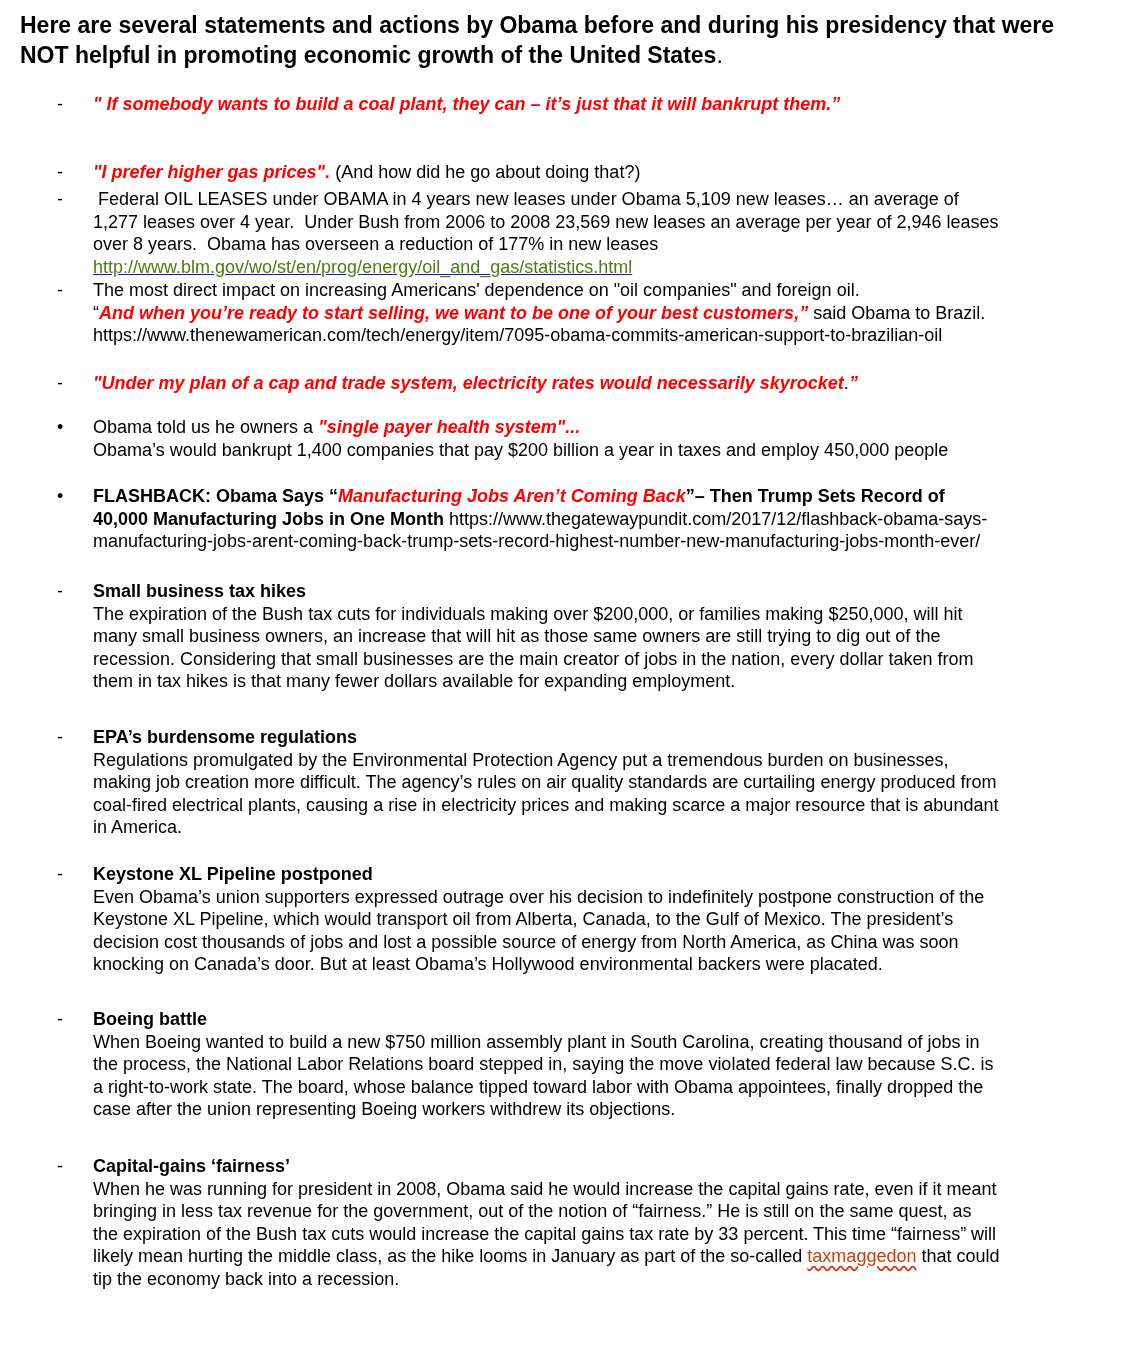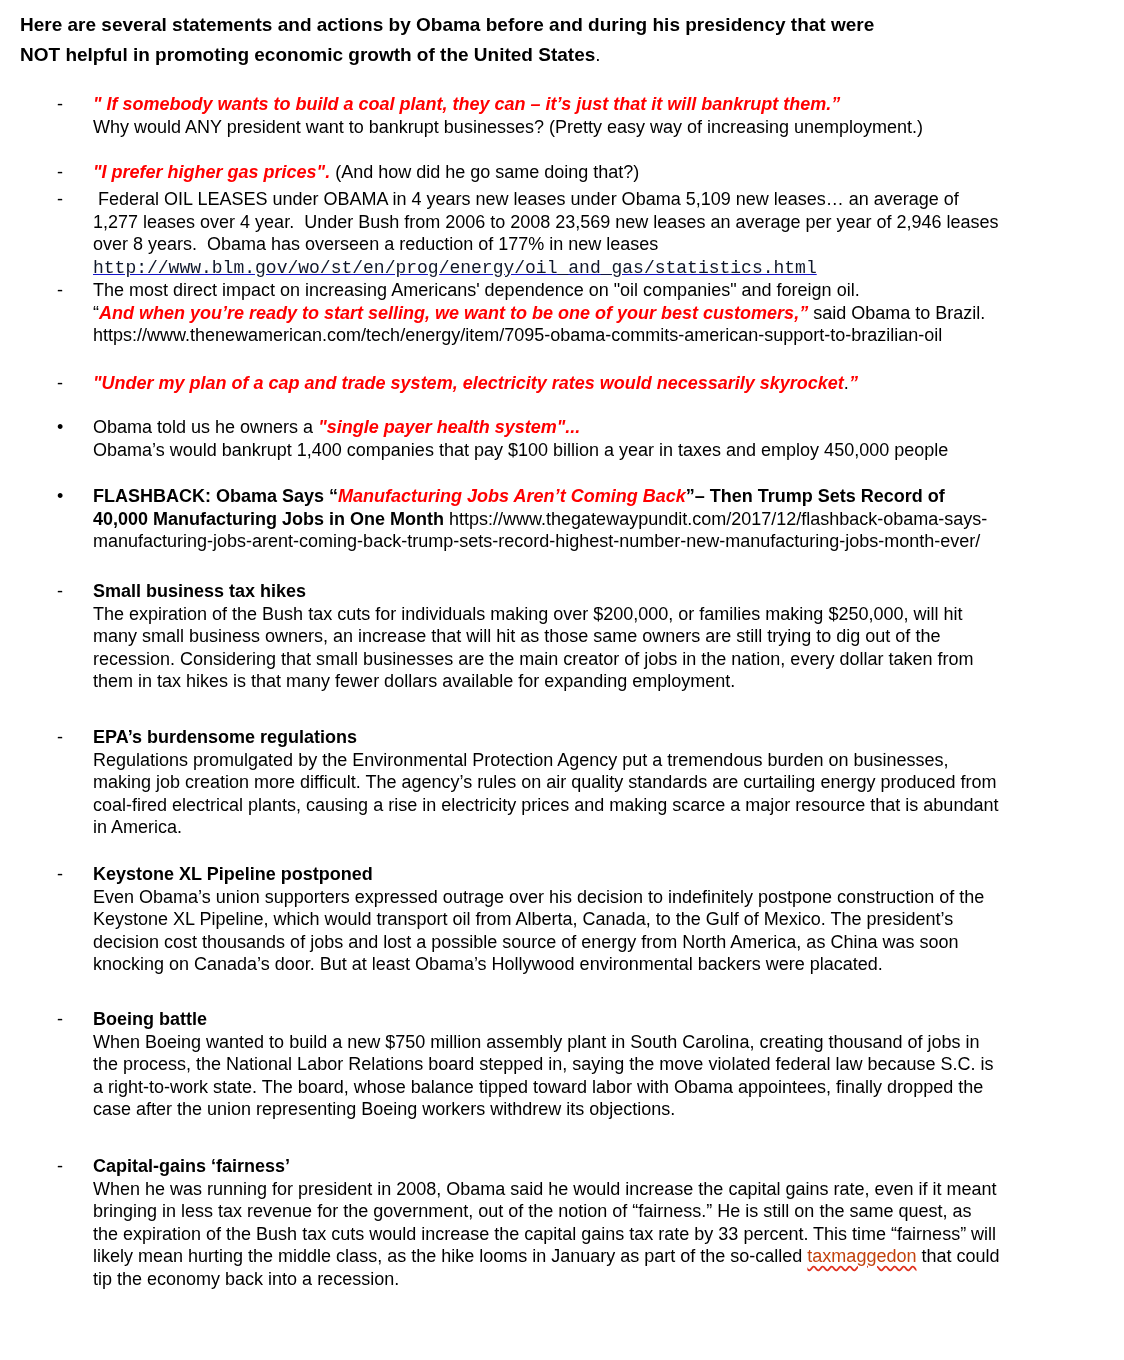--- a/index.html
+++ b/index.html
@@ -10,21 +10,21 @@
     background:#ffffff;
     font-family:"Liberation Sans","DejaVu Sans",sans-serif;
     color:#000000;
     overflow:hidden;
   }
   .doc-title{
     position:absolute;
     left:20px;
     top:10px;
     width:1090px;
-    font-size:19px;
+    font-size:23px;
     line-height:30px;
     font-weight:bold;
     white-space:pre-wrap;
   }
   .item{
     position:absolute;
     left:57px;
     width:1055px;
     display:flex;
     align-items:flex-start;
@@ -38,58 +38,58 @@
   }
   .txt{
     flex:1 1 auto;
     white-space:pre-wrap;
     word-break:normal;
   }
   .seg{white-space:pre-wrap;}
   .s-n{font-weight:normal;font-style:normal;color:#000000;}
   .s-b{font-weight:bold;color:#000000;}
   .s-r{color:#ff0000;font-weight:bold;font-style:italic;}
-  .s-l{color:#0f172a;text-decoration:underline;text-decoration-color:#1414cc;cursor:pointer;font-family:Liberation Mono, monospace;}
+  .s-l{color:#4d7c0f;text-decoration:underline;text-decoration-color:#1414cc;cursor:pointer;}
   .s-w{color:#c2410c;text-decoration:underline;text-decoration-style:wavy;text-decoration-color:#e03020;text-underline-offset:3px;}
 </style>
 </head>
 <body>
 
 <div class="page">
 
   <div class="doc-title"><span class="seg s-b">Here are several statements and actions by Obama before and during his presidency that were</span><br><span class="seg s-b">NOT helpful in promoting economic growth of the United States</span><span class="seg s-n">.</span></div>
 
   <div class="item" style="top:93px">
     <span class="marker">-</span>
-    <div class="txt"><span class="seg s-r">" If somebody wants to build a coal plant, they can – it’s just that it will bankrupt them.”</span><br><span class="seg s-n">Why would ANY president want to bankrupt businesses? (Pretty easy way of increasing unemployment.)</span></div>
+    <div class="txt"><span class="seg s-r">" If somebody wants to build a coal plant, they can – it’s just that it will bankrupt them.”</span><br></div>
   </div>
 
   <div class="item" style="top:161px">
     <span class="marker">-</span>
-    <div class="txt"><span class="seg s-r">"I prefer higher gas prices".</span><span class="seg s-n"> (And how did he go same doing that?)</span></div>
+    <div class="txt"><span class="seg s-r">"I prefer higher gas prices".</span><span class="seg s-n"> (And how did he go about doing that?)</span></div>
   </div>
 
   <div class="item" style="top:188px">
     <span class="marker">-</span>
     <div class="txt"><span class="seg s-n"> Federal OIL LEASES under OBAMA in 4 years new leases under Obama 5,109 new leases… an average of</span><br><span class="seg s-n">1,277 leases over 4 year.  Under Bush from 2006 to 2008 23,569 new leases an average per year of 2,946 leases</span><br><span class="seg s-n">over 8 years.  Obama has overseen a reduction of 177% in new leases</span><br><span class="seg s-l">http://www.blm.gov/wo/st/en/prog/energy/oil_and_gas/statistics.html</span></div>
   </div>
 
   <div class="item" style="top:279px">
     <span class="marker">-</span>
     <div class="txt"><span class="seg s-n">The most direct impact on increasing Americans' dependence on "oil companies" and foreign oil.</span><br><span class="seg s-n">“</span><span class="seg s-r">And when you’re ready to start selling, we want to be one of your best customers,”</span><span class="seg s-n"> said Obama to Brazil.</span><br><span class="seg s-n">https://www.thenewamerican.com/tech/energy/item/7095-obama-commits-american-support-to-brazilian-oil</span></div>
   </div>
 
   <div class="item" style="top:372px">
     <span class="marker">-</span>
     <div class="txt"><span class="seg s-r">"Under my plan of a cap and trade system, electricity rates would necessarily skyrocket</span><span class="seg s-n">.</span><span class="seg s-r">”</span></div>
   </div>
 
   <div class="item" style="top:416px">
     <span class="marker">•</span>
-    <div class="txt"><span class="seg s-n">Obama told us he owners a </span><span class="seg s-r">"single payer health system"...</span><br><span class="seg s-n">Obama’s would bankrupt 1,400 companies that pay $100 billion a year in taxes and employ 450,000 people</span></div>
+    <div class="txt"><span class="seg s-n">Obama told us he owners a </span><span class="seg s-r">"single payer health system"...</span><br><span class="seg s-n">Obama’s would bankrupt 1,400 companies that pay $200 billion a year in taxes and employ 450,000 people</span></div>
   </div>
 
   <div class="item" style="top:485px">
     <span class="marker">•</span>
     <div class="txt"><span class="seg s-b">FLASHBACK: Obama Says “</span><span class="seg s-r">Manufacturing Jobs Aren’t Coming Back</span><span class="seg s-b">”– Then Trump Sets Record of</span><br><span class="seg s-b">40,000 Manufacturing Jobs in One Month </span><span class="seg s-n">https://www.thegatewaypundit.com/2017/12/flashback-obama-says-</span><br><span class="seg s-n">manufacturing-jobs-arent-coming-back-trump-sets-record-highest-number-new-manufacturing-jobs-month-ever/</span></div>
   </div>
 
   <div class="item" style="top:580px">
     <span class="marker">-</span>
     <div class="txt"><span class="seg s-b">Small business tax hikes</span><br><span class="seg s-n">The expiration of the Bush tax cuts for individuals making over $200,000, or families making $250,000, will hit</span><br><span class="seg s-n">many small business owners, an increase that will hit as those same owners are still trying to dig out of the</span><br><span class="seg s-n">recession. Considering that small businesses are the main creator of jobs in the nation, every dollar taken from</span><br><span class="seg s-n">them in tax hikes is that many fewer dollars available for expanding employment.</span></div>

